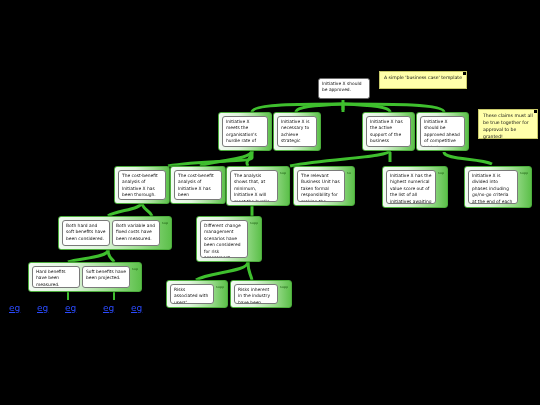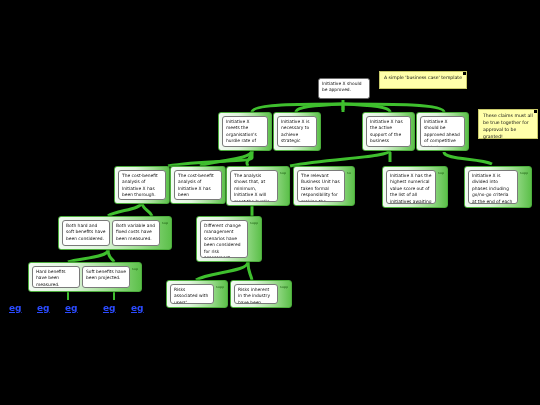--- a/index.html
+++ b/index.html
@@ -63,21 +63,21 @@
     box-shadow:1px 1px 0 rgba(0,0,0,.4);
   }
   .note:after{
     content:"";position:absolute;right:0;top:0;
     border-width:0 3px 3px 0;border-style:solid;border-color:#9a9a4a #000 #000 #9a9a4a;
   }
   .eg{
     position:absolute;
     color:#2b4bff;
     font-size:9px;
-    font-weight:bold;
+    font-weight:normal;
     text-decoration:underline;
     cursor:pointer;
     font-family:"DejaVu Sans","Liberation Sans",sans-serif;
   }
 </style>
 </head>
 <body>
 
 <div id="canvas">
 

